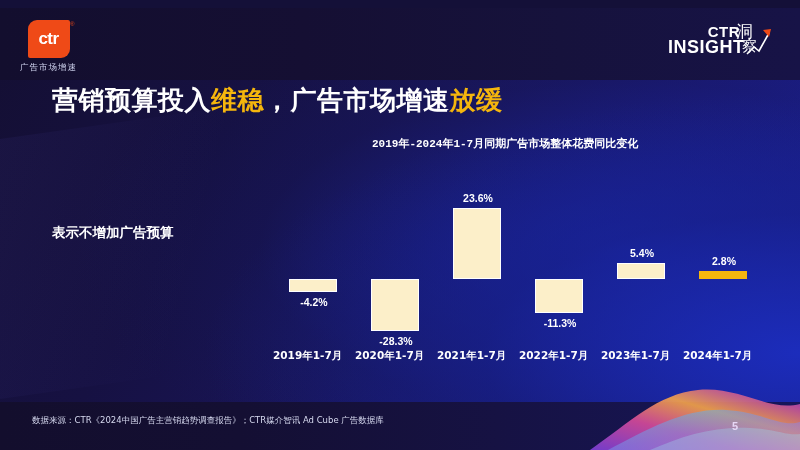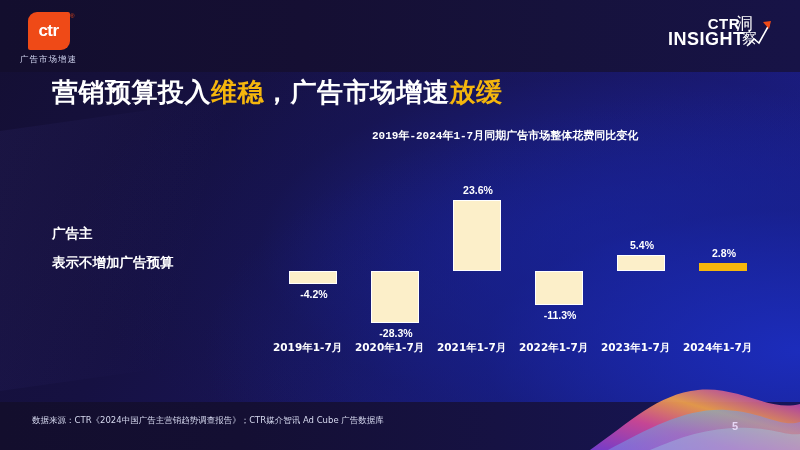--- a/index.html
+++ b/index.html
@@ -11,20 +11,21 @@
   }
 
   
   .slide {
     position:absolute; inset:0;
     background:
       radial-gradient(120% 95% at 100% 78%, rgba(28,45,190,0.95) 0%, rgba(22,32,140,0.55) 33%, rgba(20,20,70,0) 62%),
       radial-gradient(95% 80% at 78% 55%, rgba(26,40,175,0.70) 0%, rgba(20,24,95,0.25) 48%, rgba(18,16,60,0) 72%),
       linear-gradient(118deg, #140f33 0%, #161142 28%, #191558 50%, #1b1a78 72%, #1d22a0 100%);
     overflow:hidden;
+    margin-top:8px;
   }
   .top-band {
     position:absolute; left:0; top:0; width:100%; height:72px;
     background:linear-gradient(90deg,#130e2e 0%,#150f33 38%,#16123c 70%,#171347 100%);
   }
   .bottom-band {
     position:absolute; left:0; bottom:0; width:100%; height:48px;
     background:linear-gradient(90deg,#130e2d 0%,#140f33 30%,#161243 62%,#17165a 100%);
   }
 
@@ -173,21 +174,20 @@
       <svg class="badge-arrow" width="26" height="30" viewBox="0 0 26 30">
         <path d="M1,28 L8,21 L13,25 L23,7" stroke="#ffffff" stroke-width="1.6" fill="none"></path>
         <path d="M17,4 L25,3 L23,11 Z" fill="#EF4A17"></path>
       </svg>
     </div>
   </div>
 
   <div class="headline"><span>营销预算投入</span><span class="hl">维稳</span><span>，广告市场增速</span><span class="hl">放缓</span></div>
 
   <div class="stat-block">
-    <div class="stat-l1">广告主</div>
     <div class="stat-l2">表示不增加广告预算</div>
   </div>
 
   <div class="chart-title">2019年-2024年1-7月同期广告市场整体花费同比变化</div>
   <div class="chart" id="chart">
       <div class="bar-slot" style="left: 0px;">
         <div class="bar" style="height: 12.6px; top: 106px;"></div>
         <div class="bar-val" style="top: 122.6px;">-4.2%</div>
         <div class="x-label">2019年1-7月</div>
       </div>

